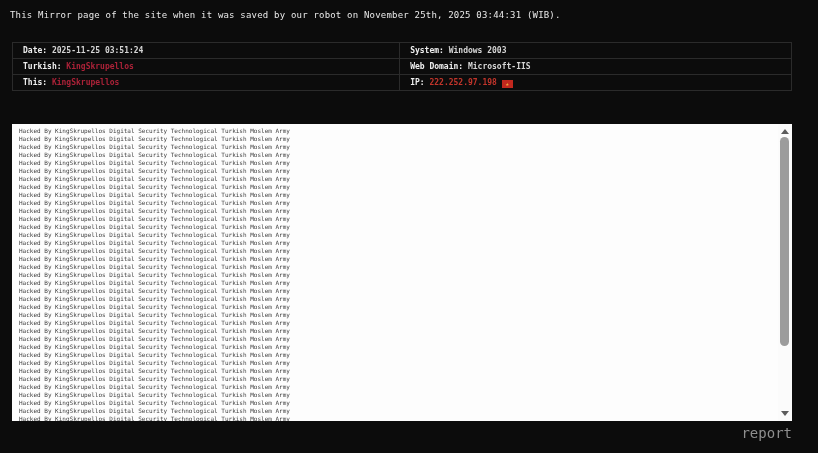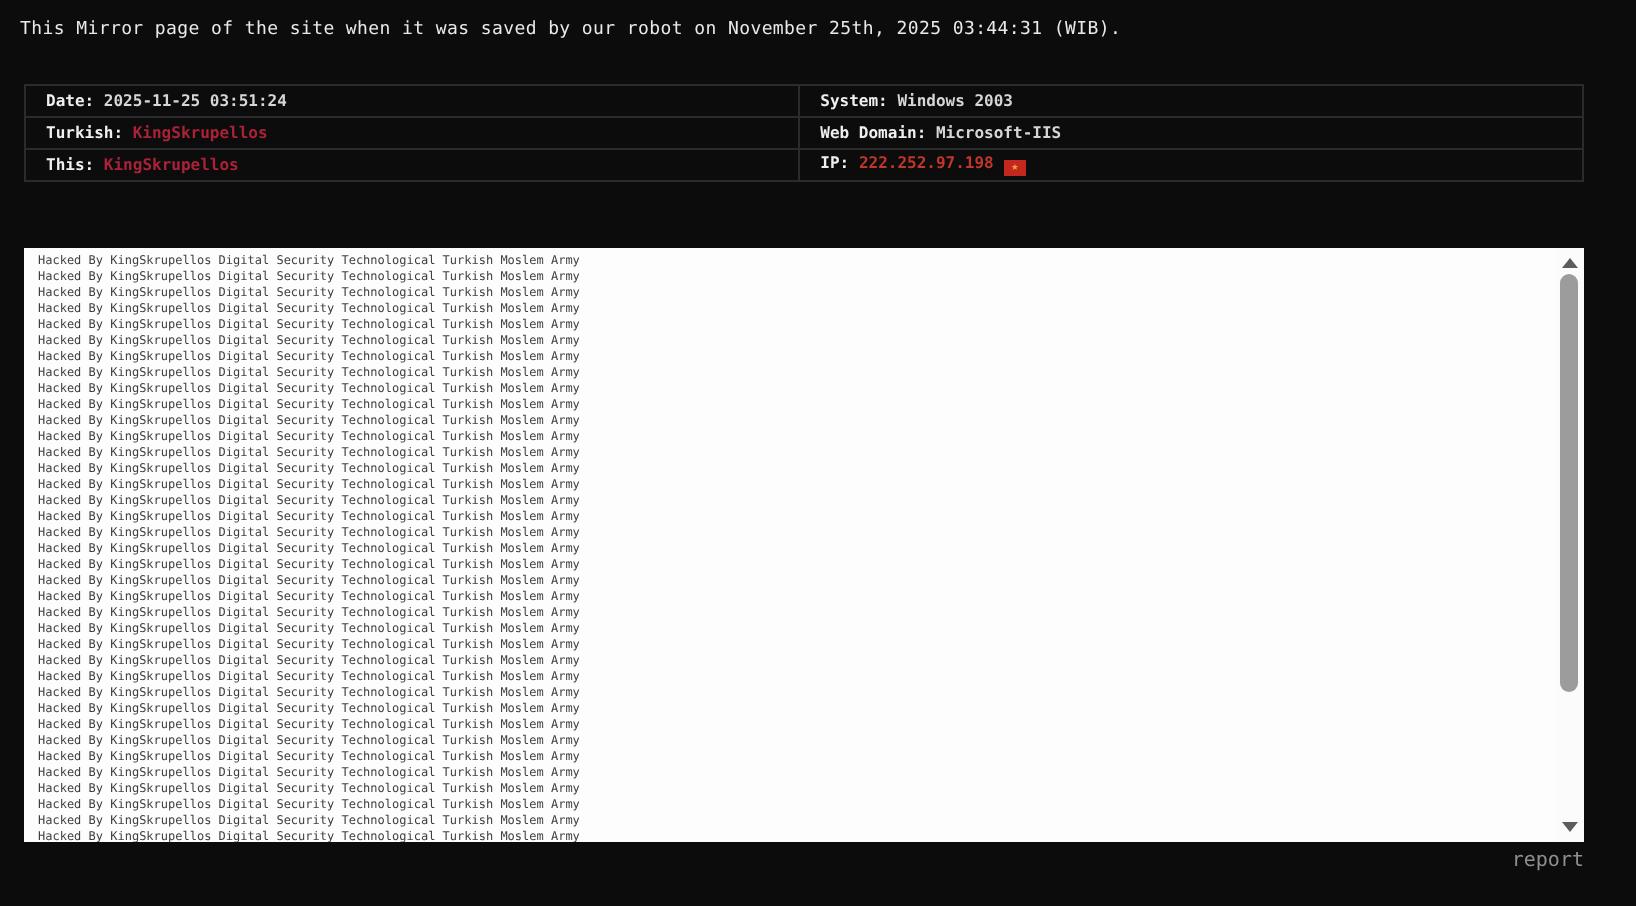--- a/index.html
+++ b/index.html
@@ -49,21 +49,21 @@
     border-left:4px solid transparent;border-right:4px solid transparent;
   }
   .sb-arrow.up{top:5px;border-bottom:5px solid #5c5c5c}
   .sb-arrow.down{bottom:5px;border-top:5px solid #5c5c5c}
   .sb-thumb{
     position:absolute;left:2px;top:13px;width:9px;height:209px;
     background:#9c9c9c;border-radius:5px;
   }
   .report{
     position:absolute;top:425px;right:26px;
-    font-size:10px;color:#8f8f8f;text-decoration:none;cursor:pointer;
+    font-size:14px;color:#8f8f8f;text-decoration:none;cursor:pointer;
   }
 </style>
 </head>
 <body>
 
 <div class="mirror-header">This Mirror page of the site when it was saved by our robot on November 25th, 2025 03:44:31 (WIB).</div>
 
 <table class="info-table">
   <colgroup>
       <col style="width:49.7%">

